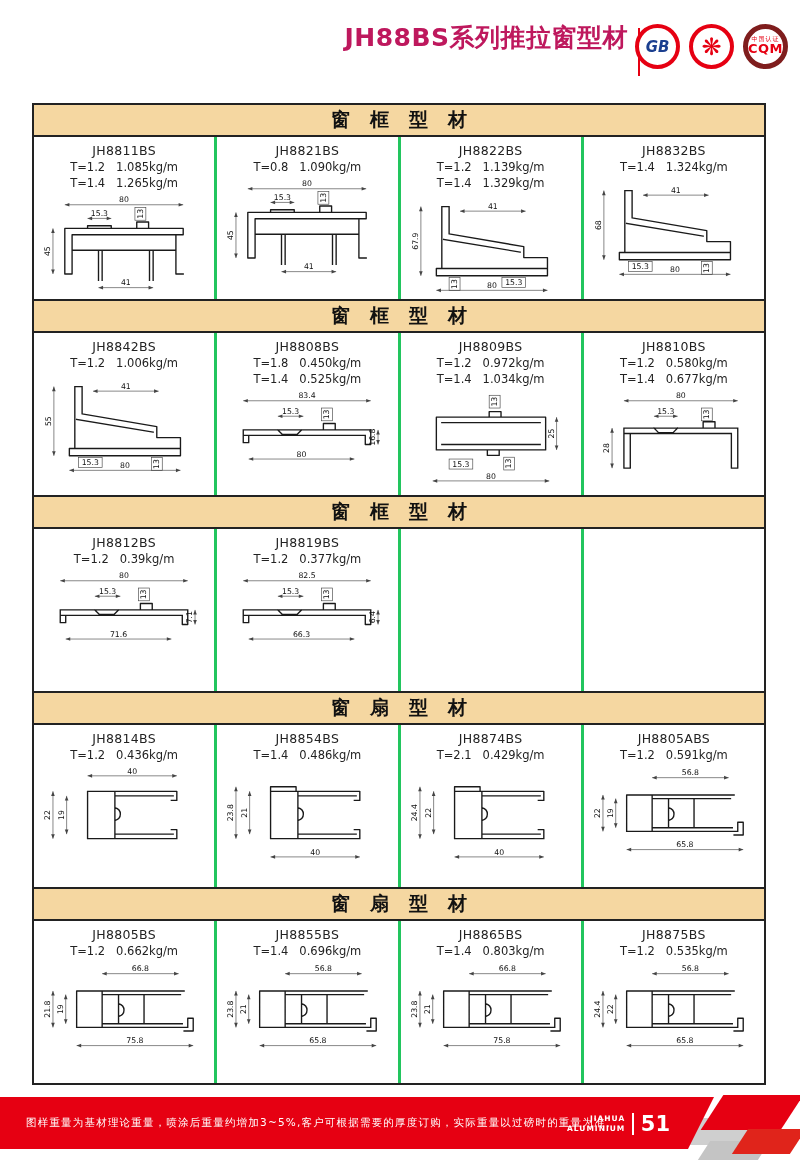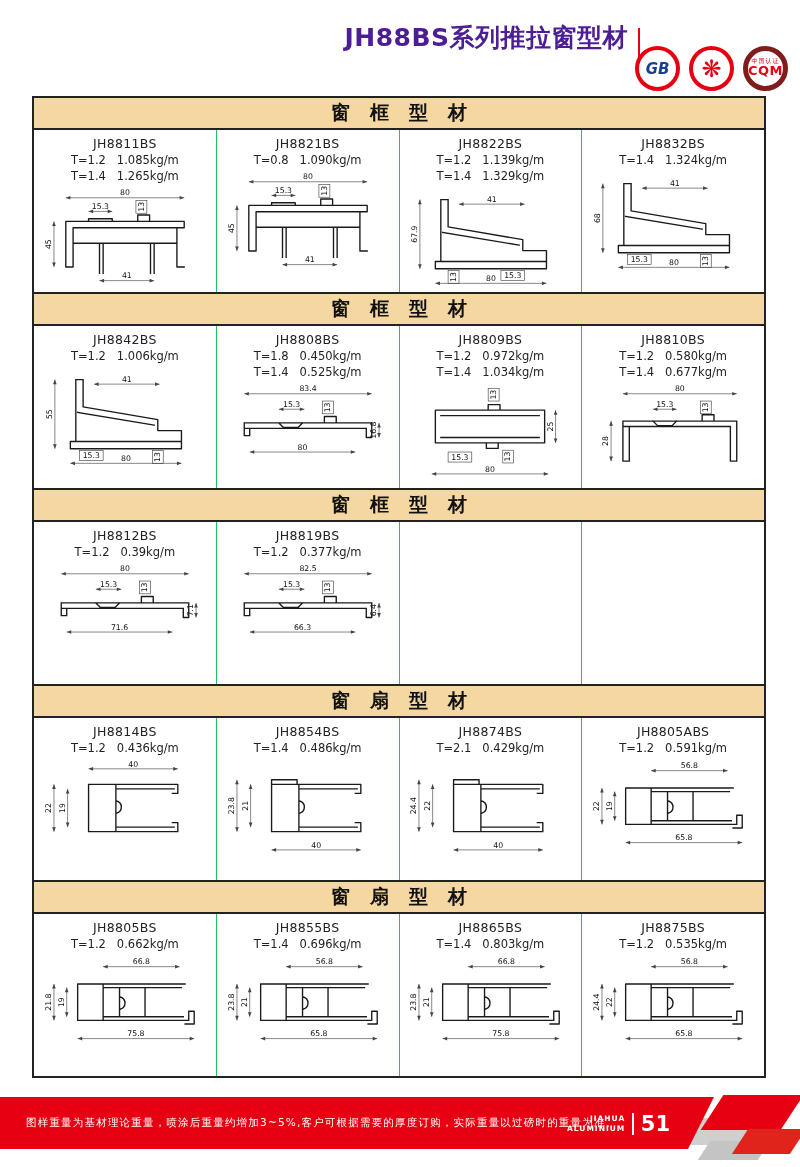--- a/index.html
+++ b/index.html
@@ -2,40 +2,40 @@
 <html><head>
 <meta charset="utf-8">
 <style>
   html,body{margin:0;padding:0;background:#fff;}
   .page{position:relative;width:800px;height:1167px;background:#fff;overflow:hidden;
         font-family:"DejaVu Sans","Liberation Sans",sans-serif;}
 
   
   .hdr{position:absolute;top:22px;left:0;width:100%;height:62px;}
   .hdr-text{position:absolute;right:172px;top:2px;text-align:right;}
-  .title{font-size:25px;font-weight:bold;color:#4c1d95;letter-spacing:.5px;line-height:1.15;}
+  .title{font-size:25px;font-weight:bold;color:#be185d;letter-spacing:.5px;line-height:1.15;}
   .subtitle{font-size:11px;color:#222;letter-spacing:1.3px;margin-top:2px;font-weight:bold;}
   .hdr-sep{position:absolute;right:160px;top:6px;width:2px;height:48px;background:#E60012;}
-  .logos{position:absolute;right:12px;top:24px;display:flex;gap:9px;align-items:center;}
+  .logos{position:absolute;right:12px;top:2px;display:flex;gap:9px;align-items:center;}
   .logo{width:45px;height:45px;border-radius:50%;box-sizing:border-box;display:flex;
         flex-direction:column;align-items:center;justify-content:center;background:#fff;}
   .logo-gb{border:4px solid #E60012;color:#1b3f8f;font-weight:bold;font-style:italic;font-size:15px;}
   .logo-star{border:4px solid #E60012;color:#E60012;font-size:24px;line-height:1;}
   .logo-cqm{border:5px solid #7f1d1d;color:#E60012;}
   .cqm-top{font-size:6px;letter-spacing:1px;line-height:1;}
   .cqm-main{font-size:13px;font-weight:900;letter-spacing:.5px;line-height:1.1;}
 
   
-  .tbl{position:absolute;left:32px;top:96px;width:734px;border:2px solid #222;box-sizing:border-box;}
+  .tbl{position:absolute;left:32px;top:103px;width:734px;border:2px solid #222;box-sizing:border-box;}
   .bar{height:30px;background:#F5D7A1;border-bottom:2px solid #222;display:flex;align-items:center;
        justify-content:center;}
   .bar-label{font-size:19px;font-weight:bold;color:#111;letter-spacing:20px;padding-left:20px;}
   .row{display:flex;height:162px;}
   .sec:not(:last-child) .row{border-bottom:2px solid #222;}
-  .cell{flex:1;border-right:1px solid #22c55e;box-sizing:border-box;text-align:center;padding-top:6px;
+  .cell{flex:1;border-right:3px solid #22c55e;box-sizing:border-box;text-align:center;padding-top:6px;
         overflow:hidden;}
   .cell:last-child{border-right:none;text-align:center;}
   .code{font-size:12.5px;color:#222;letter-spacing:.3px;line-height:1.3;}
   .spec{font-size:11.5px;color:#222;line-height:1.4;white-space:pre;}
   .draw{display:flex;justify-content:center;margin-top:1px;}
   svg.dwg{width:172px;height:102px;}
   .dl{fill:none;stroke:#444;stroke-width:.7;}
   .ar{fill:#444;stroke:none;}
   .dt{font-size:8.5px;fill:#111;font-family:"DejaVu Sans",sans-serif;}
   .pp{fill:none;stroke:#1a1a1a;stroke-width:1.5;stroke-linejoin:round;stroke-linecap:square;}

